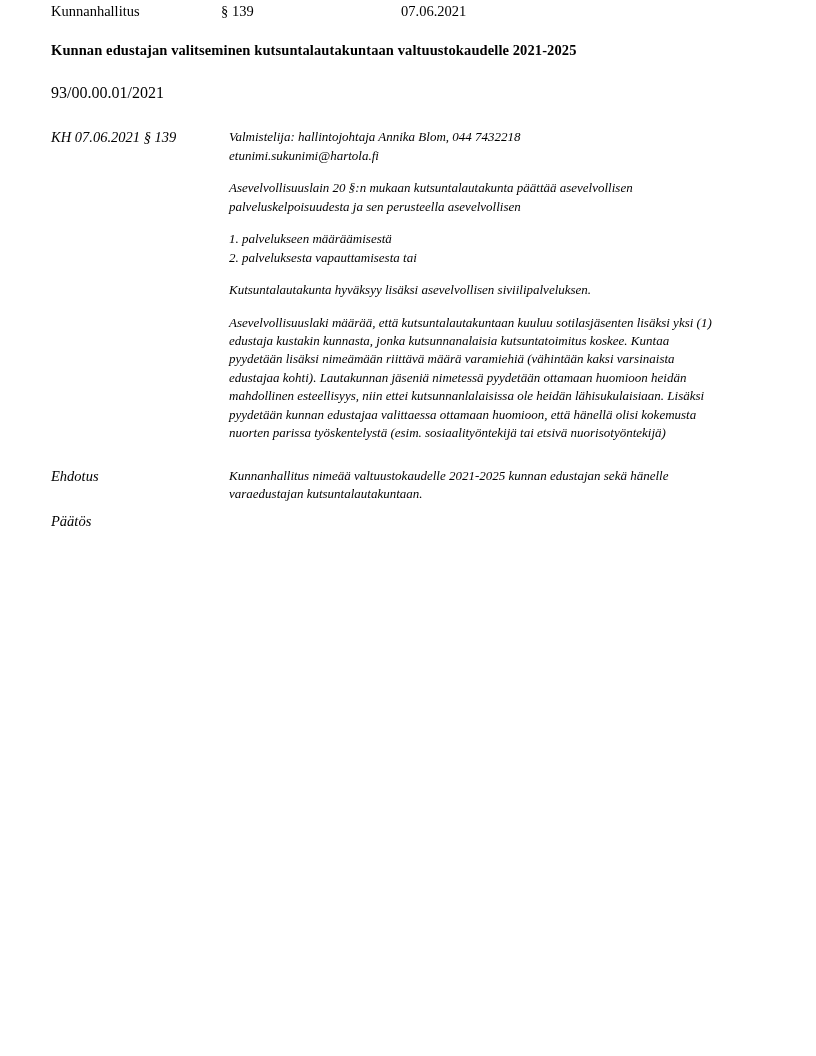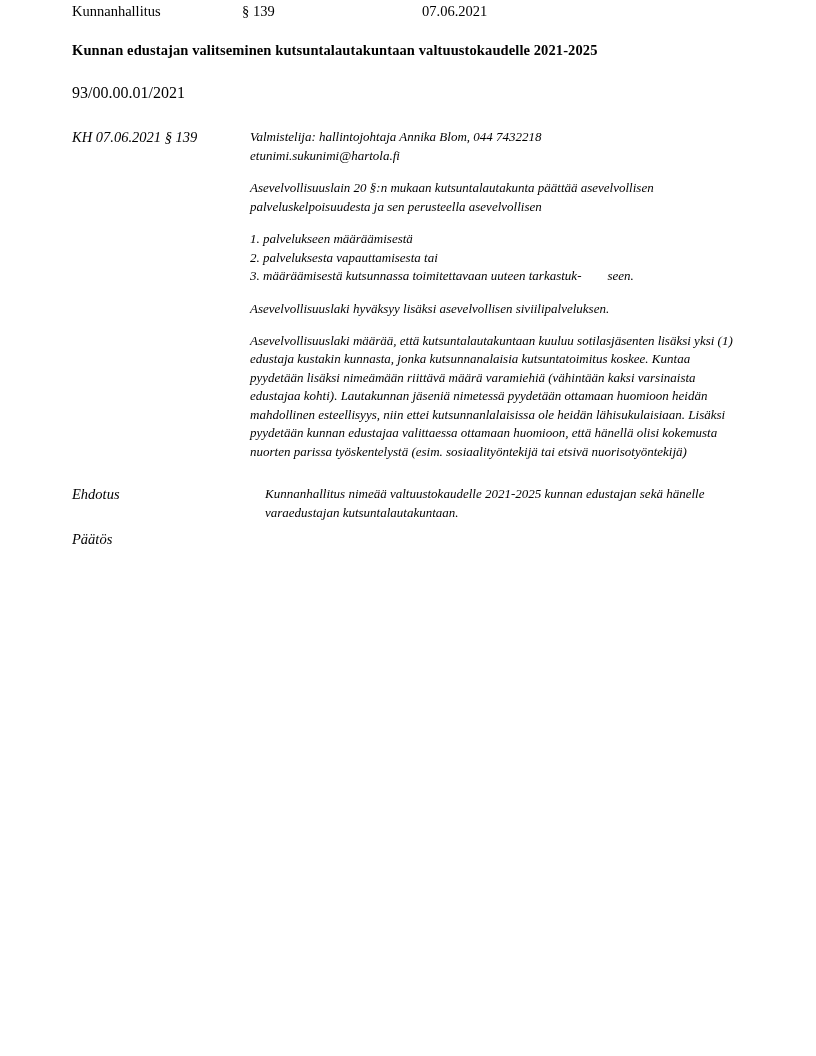--- a/index.html
+++ b/index.html
@@ -13,21 +13,21 @@
     font-family: "Liberation Serif", serif;
     color: #000000;
     position: relative;
     overflow: hidden;
   }
   .page {
     position: relative;
     width: 816px;
     height: 1056px;
     box-sizing: border-box;
-    padding: 0 72px;
+    padding: 0 51px;
   }
 
   
   .header-row {
     display: flex;
     align-items: baseline;
     font-size: 14.5px;
     line-height: 1.2;
     padding-top: 3px;
   }
@@ -65,21 +65,21 @@
     line-height: 1.42;
     max-width: 492px;
   }
   .body-content p {
     margin: 0 0 14px 0;
   }
   .body-content p:last-child { margin-bottom: 0; }
 
   .list-line { white-space: pre; }
 
-  .block-ehdotus { margin-top: 24px; gap: 15px; }
+  .block-ehdotus { margin-top: 24px; }
   .block-paatos { margin-top: 8px; }
 </style>
 </head>
 <body>
 
 <div class="page">
 
   <div class="header-row">
     <div class="header-organ">Kunnanhallitus</div>
     <div class="header-section">§ 139</div>
@@ -94,23 +94,22 @@
     <div class="body-label">KH 07.06.2021 § 139</div>
     <div class="body-content">
       <p>
         <span>Valmistelija: hallintojohtaja Annika Blom, 044 7432218</span><br>
         <span>etunimi.sukunimi@hartola.fi</span>
       </p>
       <p>Asevelvollisuuslain 20 §:n mukaan kutsuntalautakunta päättää asevelvollisen palveluskelpoisuudesta ja sen perusteella asevelvollisen</p>
       <p>
         <span class="list-line">1. palvelukseen määräämisestä</span><br>
         <span class="list-line">2. palveluksesta vapauttamisesta tai</span><br>
-        <span class="list-line">3. määräämisestä kutsunnassa toimitettavaan uuteen tarkastuk-        seen.</span>
       </p>
-      <p>Asevelvollisuuslaki hyväksyy lisäksi asevelvollisen siviilipalveluksen.</p>
+      <p>Kutsuntalautakunta hyväksyy lisäksi asevelvollisen siviilipalveluksen.</p>
       <p>Asevelvollisuuslaki määrää, että kutsuntalautakuntaan kuuluu sotilasjäsenten lisäksi yksi (1) edustaja kustakin kunnasta, jonka kutsunnanalaisia kutsuntatoimitus koskee. Kuntaa pyydetään lisäksi nimeämään riittävä määrä varamiehiä (vähintään kaksi varsinaista edustajaa kohti). Lautakunnan jäseniä nimetessä pyydetään ottamaan huomioon heidän mahdollinen esteellisyys, niin ettei kutsunnanlalaisissa ole heidän lähisukulaisiaan. Lisäksi pyydetään kunnan edustajaa valittaessa ottamaan huomioon, että hänellä olisi kokemusta nuorten parissa työskentelystä (esim. sosiaalityöntekijä tai etsivä nuorisotyöntekijä)</p>
     </div>
   </div>
 
   <div class="body-block block-ehdotus">
     <div class="body-label">Ehdotus</div>
     <div class="body-content">
       <p>Kunnanhallitus nimeää valtuustokaudelle 2021-2025 kunnan edustajan sekä hänelle varaedustajan kutsuntalautakuntaan.</p>
     </div>
   </div>

